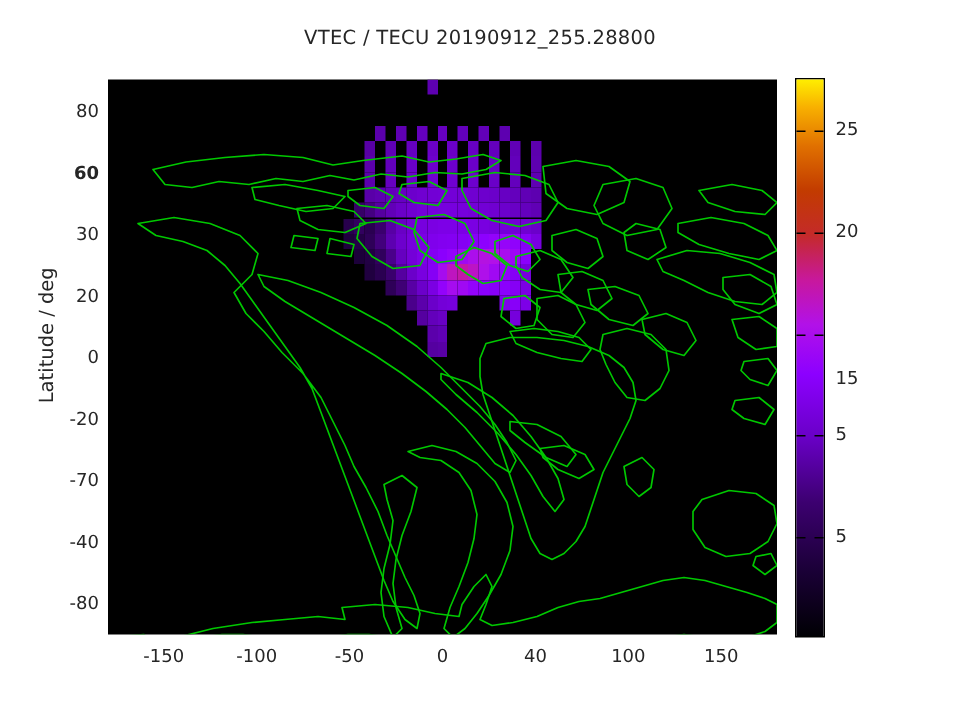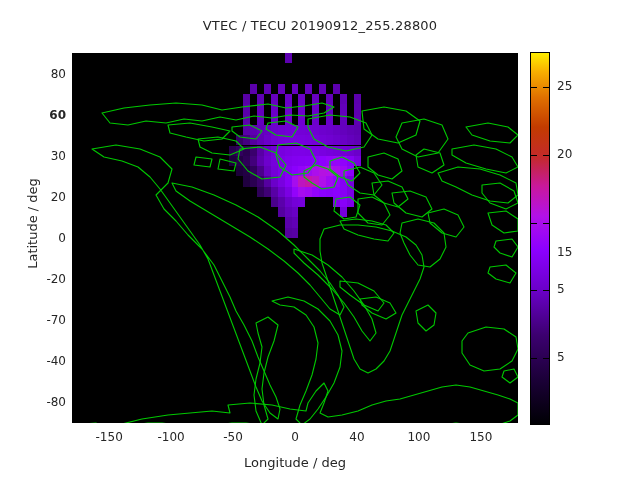--- a/index.html
+++ b/index.html
@@ -349,21 +349,20 @@
   <div id="xticks">
       <div class="xtick" style="left: 37.1667px;">-150</div>
       <div class="xtick" style="left: 99.1111px;">-100</div>
       <div class="xtick" style="left: 161.056px;">-50</div>
       <div class="xtick" style="left: 223px;">0</div>
       <div class="xtick" style="left: 284.944px;">40</div>
       <div class="xtick" style="left: 346.889px;">100</div>
       <div class="xtick" style="left: 408.833px;">150</div>
     </div>
 
-  <div id="xlabel">Longitude / deg</div>
   <div id="ylabel">Latitude / deg</div>
 
   <div id="cbar">
     <div id="cbar-fill" style="background: linear-gradient(to top, rgb(0, 0, 4) 0%, rgb(27, 0, 56) 12%, rgb(60, 0, 112) 24%, rgb(106, 0, 200) 36%, rgb(140, 0, 255) 47%, rgb(178, 17, 232) 56%, rgb(200, 24, 156) 64%, rgb(196, 42, 42) 72%, rgb(194, 59, 0) 80%, rgb(224, 112, 0) 88%, rgb(248, 176, 0) 95%, rgb(255, 238, 0) 100%);"></div>
   <div class="cbtick" style="top: 305.182px;"></div>
       <div class="cbtick right" style="top: 305.182px;"></div>
       <div class="cbtick" style="top: 237.364px;"></div>
       <div class="cbtick right" style="top: 237.364px;"></div>
       <div class="cbtick" style="top: 169.545px;"></div>
       <div class="cbtick right" style="top: 169.545px;"></div>

